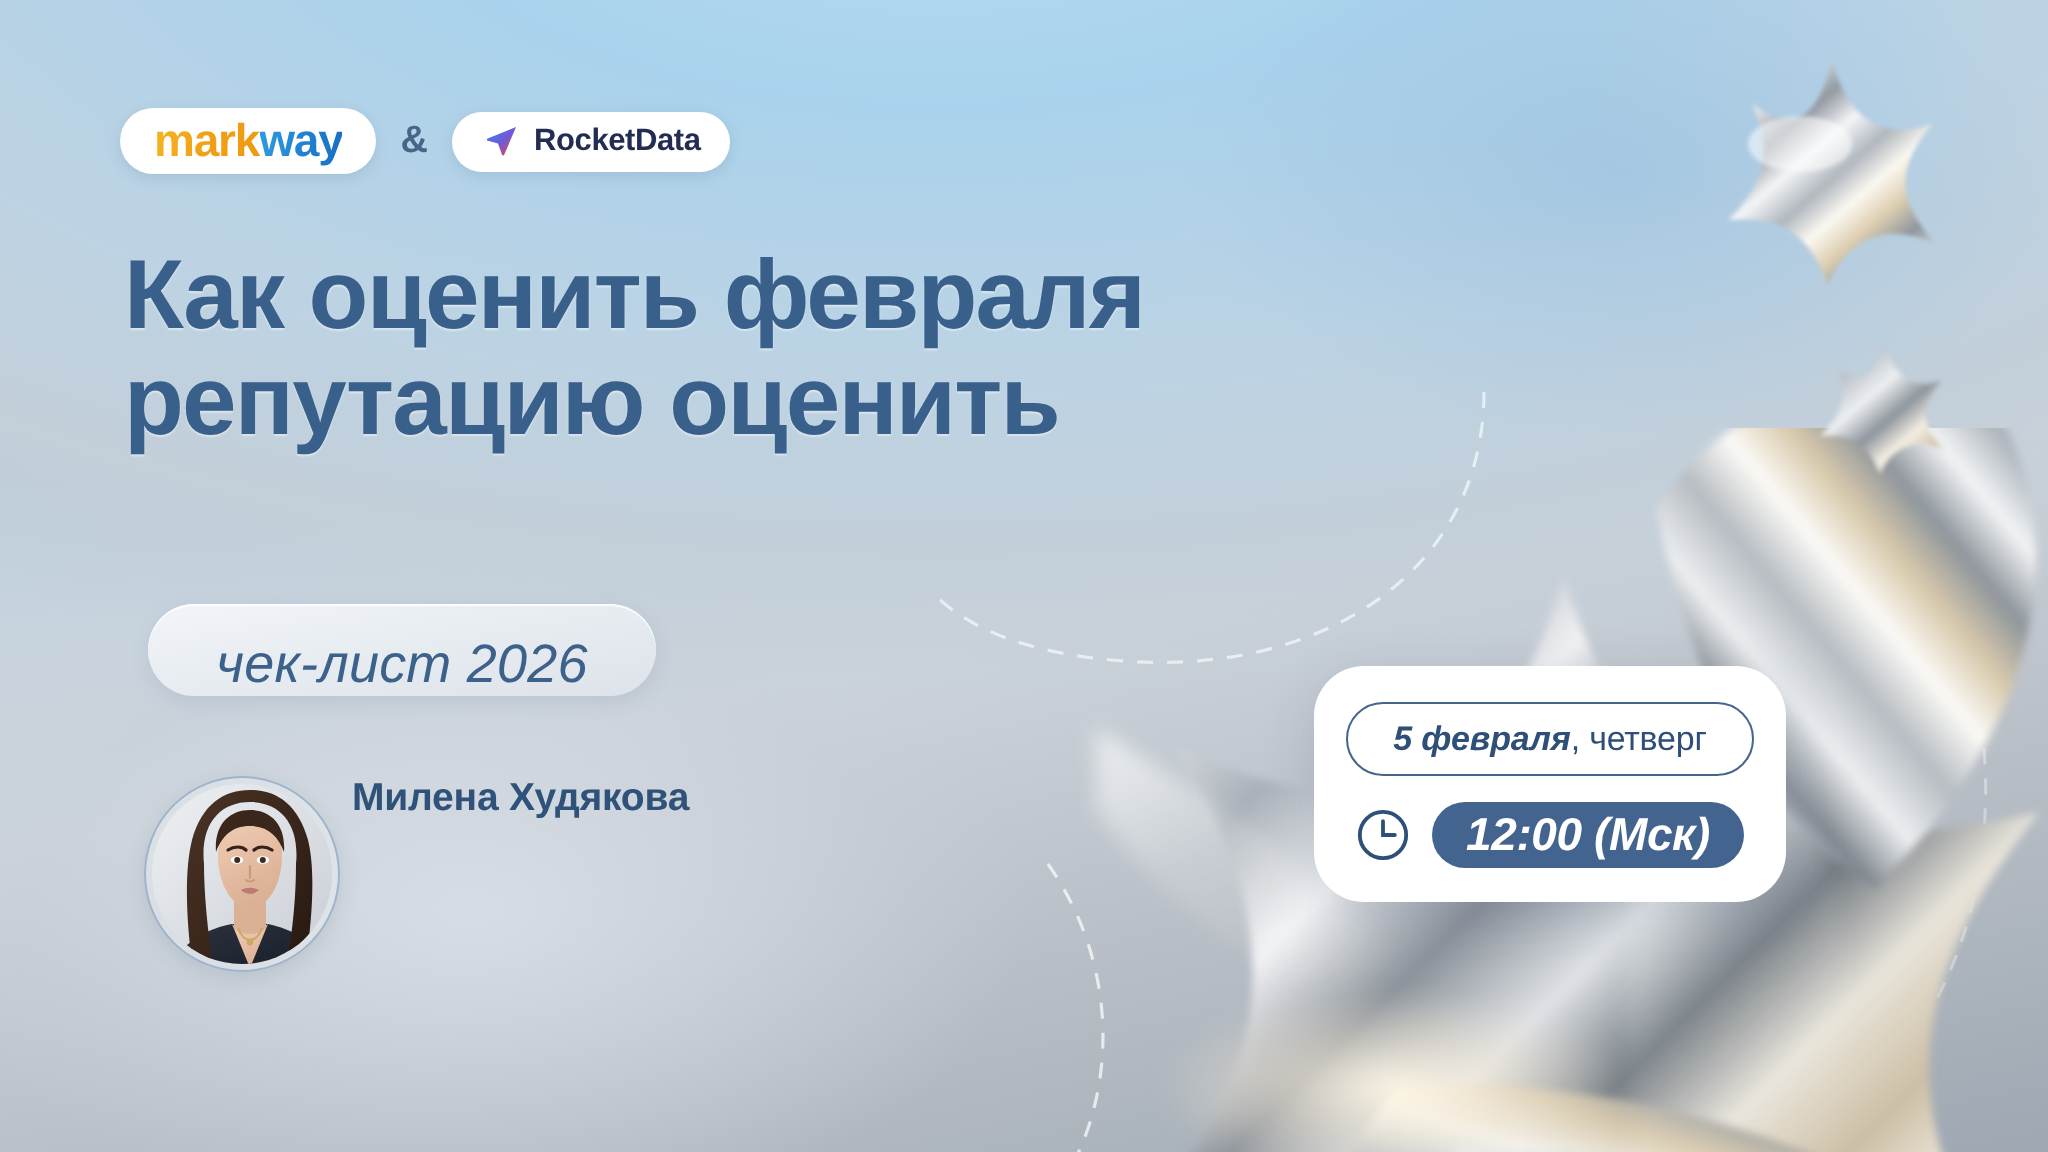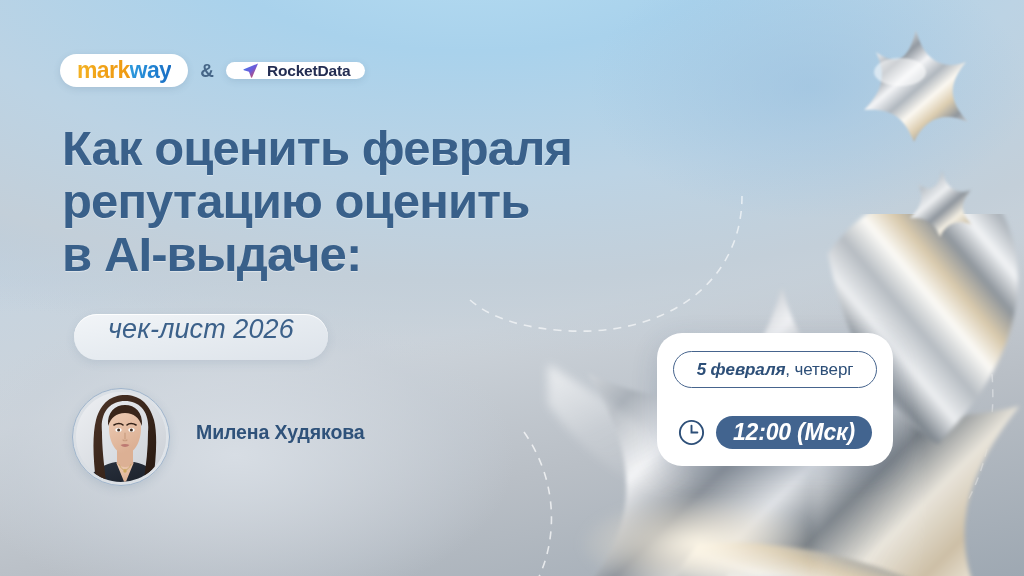--- a/index.html
+++ b/index.html
@@ -40,21 +40,21 @@
   #logo-bar {
     position:absolute; left:60px; top:54px;
     display:flex; align-items:center; gap:12px;
   }
   .logo-pill {
     background:#fff; border-radius:999px;
     box-shadow:0 2px 7px rgba(70,100,130,.16);
     display:flex; align-items:center; justify-content:center;
   }
   #markway-pill { height:33px; padding:0 17px; }
-  #rocketdata-pill { height:17px; padding:0 15px; gap:7px; }
+  #rocketdata-pill { height:30px; padding:0 15px; gap:7px; }
   .mw-logo {
     font-size:23px; font-weight:bold; letter-spacing:-.6px;
     line-height:1; white-space:nowrap;
   }
   .mw-mark { color:#f2a81d;
     background:linear-gradient(95deg,#f4b323 0%,#f09f15 55%,#ef9a12 100%);
     -webkit-background-clip:text; background-clip:text; -webkit-text-fill-color:transparent;
   }
   .mw-way { color:#1f86d6;
     background:linear-gradient(95deg,#2f9bdd 0%,#1f7fd0 60%,#1b6ec2 100%);
@@ -69,33 +69,33 @@
   #headline {
     position:absolute; left:62px; top:122px; width:700px;
     font-size:49px; font-weight:bold; line-height:1.085;
     letter-spacing:-.9px; color:#39608a;
     text-shadow:0 1px 1px rgba(255,255,255,.45);
   }
   #headline .hl-line { display:block; white-space:nowrap; }
 
   
   #subtitle-pill {
-    position:absolute; left:74px; top:314px;
+    position:absolute; left:74px; top:302px;
     height:46px; padding:0 34px; border-radius:999px;
-    display:flex; align-items:flex-start;
+    display:flex; align-items:flex-end;
     background:linear-gradient(170deg, #f2f5f8 0%, #e7ecf1 48%, #dde3ea 100%);
     box-shadow:0 3px 10px rgba(80,110,140,.13), inset 0 1px 0 rgba(255,255,255,.85);
   }
   #subtitle-text {
     font-size:27px; font-style:italic; font-weight:500;
     color:#3c618a; letter-spacing:.1px; white-space:nowrap;
   }
 
   
-  #speaker { position:absolute; left:72px; top:388px; display:flex; align-items:center; gap:26px; }
+  #speaker { position:absolute; left:72px; top:388px; display:flex; align-items:flex-start; gap:6px; }
   #avatar {
     width:98px; height:98px; border-radius:50%;
     border:1.5px solid #9fb4cb;
     padding:3px; background:rgba(255,255,255,.28);
     box-shadow:0 3px 10px rgba(70,100,130,.15);
   }
   #avatar-photo { width:100%; height:100%; border-radius:50%; overflow:hidden; position:relative;
     background:linear-gradient(150deg,#e7e9ed 0%,#d8dce2 40%,#c9ced6 100%); }
   #speaker-text { padding-bottom:2px; }
   #speaker-name {
@@ -104,21 +104,21 @@
   }
   #speaker-role { font-size:15px; color:#4a6party; color:#476customer; color:#47688f; white-space:nowrap; }
   #speaker-role em { font-style:italic; font-weight:bold; }
 
   
   #date-card {
     position:absolute; left:657px; top:333px; width:236px;
     background:#fff; border-radius:25px;
     padding:18px 16px 17px;
     box-shadow:0 7px 26px rgba(46,74,104,.17);
-    display:flex; flex-direction:column; align-items:center; gap:28px;
+    display:flex; flex-direction:column; align-items:center; gap:13px;
   }
   #date-pill {
     border:1.6px solid #46648d; border-radius:999px;
     height:37px; padding:0 20px; display:flex; align-items:center; justify-content:center;
     width:100%;
   }
   #date-text { font-size:17px; color:#2d4f78; white-space:nowrap; letter-spacing:-.1px; }
   #date-text .d-bold { font-style:italic; font-weight:bold; }
   #time-row { display:flex; align-items:center; gap:11px; }
   #clock-icon { width:27px; height:27px; flex:0 0 auto; }
@@ -278,21 +278,20 @@
           <path d="M21.5 3.2 L3.6 10.4 C2.9 10.7 2.9 11.6 3.6 11.8 L10.1 13.6 L12.6 20.6 C12.9 21.4 13.9 21.3 14.1 20.5 Z" fill="url(#rd-g)"></path>
         </svg>
       </span>
       <span class="rd-label">RocketData</span>
     </div>
   </div>
 
   <h1 id="headline">
     <span class="hl-line">Как оценить февраля</span>
     <span class="hl-line">репутацию оценить</span>
-    <span class="hl-line">в AI-выдаче:</span>
   </h1>
 
   <div id="subtitle-pill">
     <span id="subtitle-text">чек-лист 2026</span>
   </div>
 
   <div id="speaker">
     <div id="avatar">
       <div id="avatar-photo">
         <svg viewBox="0 0 98 98" width="98" height="98" preserveAspectRatio="xMidYMid slice">

